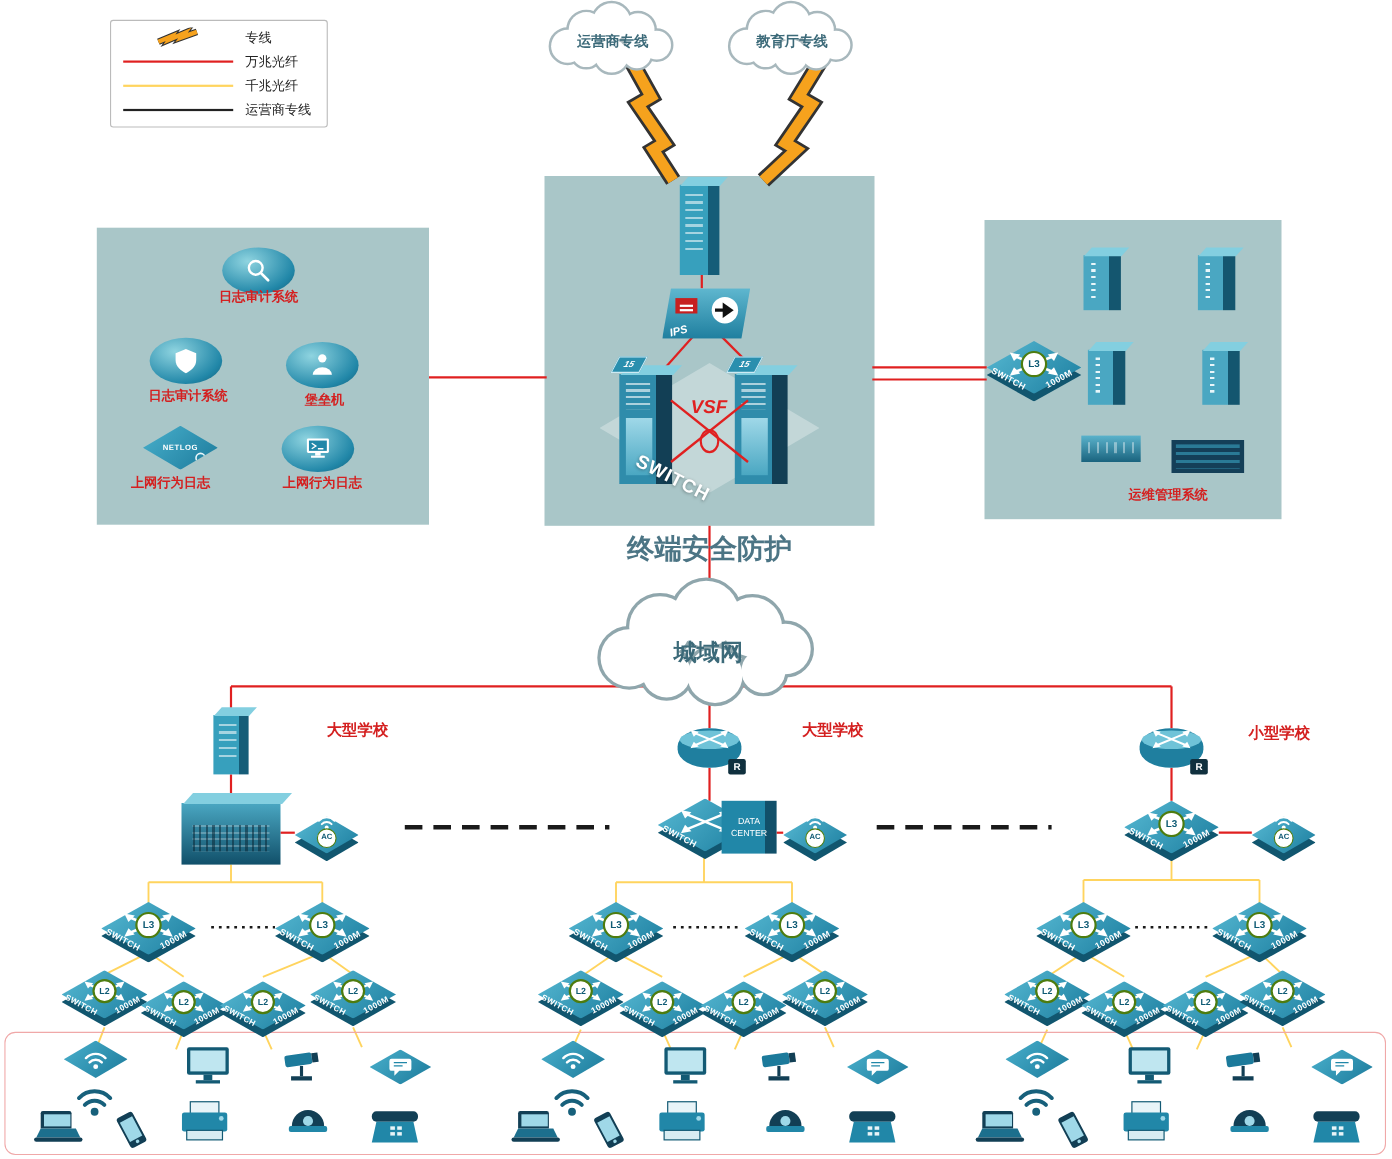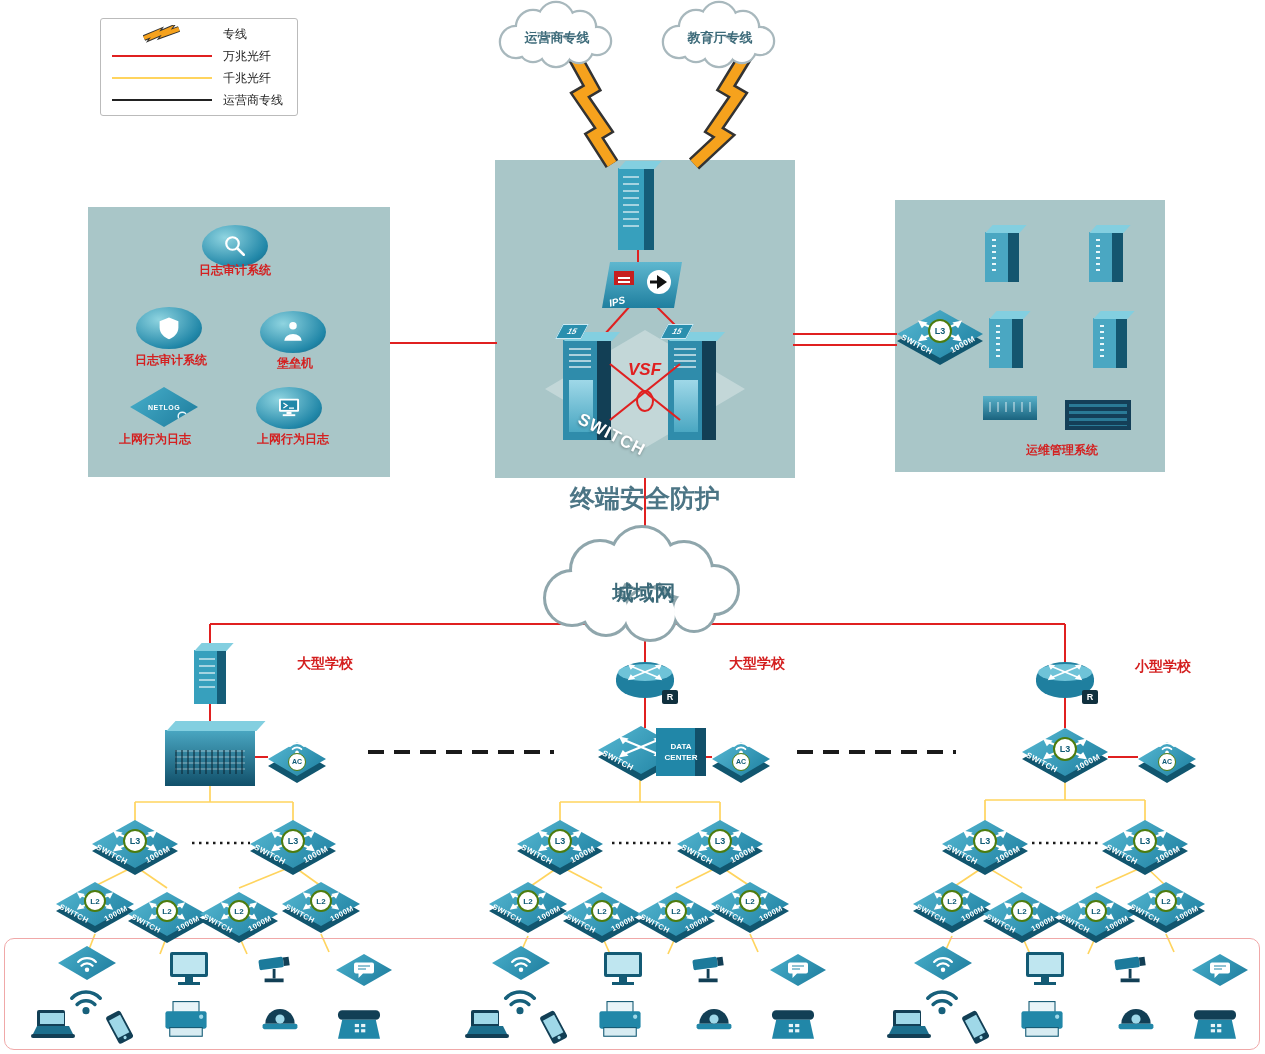--- a/index.html
+++ b/index.html
@@ -92,21 +92,21 @@
   .cyl{position:absolute;z-index:2;width:58px;height:36px;background:#1f7f9f;border-radius:50%/46%;}
   .cyl::before{content:"";position:absolute;left:2px;top:2px;right:2px;height:17px;
                border-radius:50%;background:#6fc3d8;}
   .cyl .xar{position:absolute;left:50%;top:10px;transform:translate(-50%,-50%);width:40px;height:18px;}
   .cyl .rbadge{position:absolute;right:-4px;bottom:-6px;width:16px;height:14px;background:#10303e;
                color:#fff;font-size:9px;font-weight:bold;display:flex;align-items:center;
                justify-content:center;border-radius:2px;}
   .dcbox{position:absolute;left:58px;top:6px;width:50px;height:48px;z-index:3;
          background:linear-gradient(90deg,#2187a8 0 78%,#11506a 78% 100%);
          display:flex;flex-direction:column;align-items:center;justify-content:center;gap:2px;}
-  .dcbox span{color:#fff;font-size:8px;font-weight:bold;}
+  .dcbox span{color:#fff;font-size:8px;font-weight:normal;}
   .core{position:absolute;z-index:2;width:112px;height:62px;}
   
   .ips{position:absolute;z-index:2;width:80px;height:46px;
        background:linear-gradient(180deg,#5fb7cf,#1f7f9f);
        clip-path:polygon(10% 0,100% 0,90% 100%,0 100%);}
   .ips .led{position:absolute;left:12px;top:9px;width:20px;height:14px;background:#c71f1f;
             display:flex;align-items:center;justify-content:center;}
   .ips .led i{display:block;width:12px;height:2px;background:#fff;box-shadow:0 4px 0 #fff;}
   .ips .circ{position:absolute;right:11px;top:8px;width:24px;height:24px;border-radius:50%;background:#fff;}
   .ips .iplab{position:absolute;left:7px;bottom:1px;color:#fff;font-style:italic;font-weight:bold;

